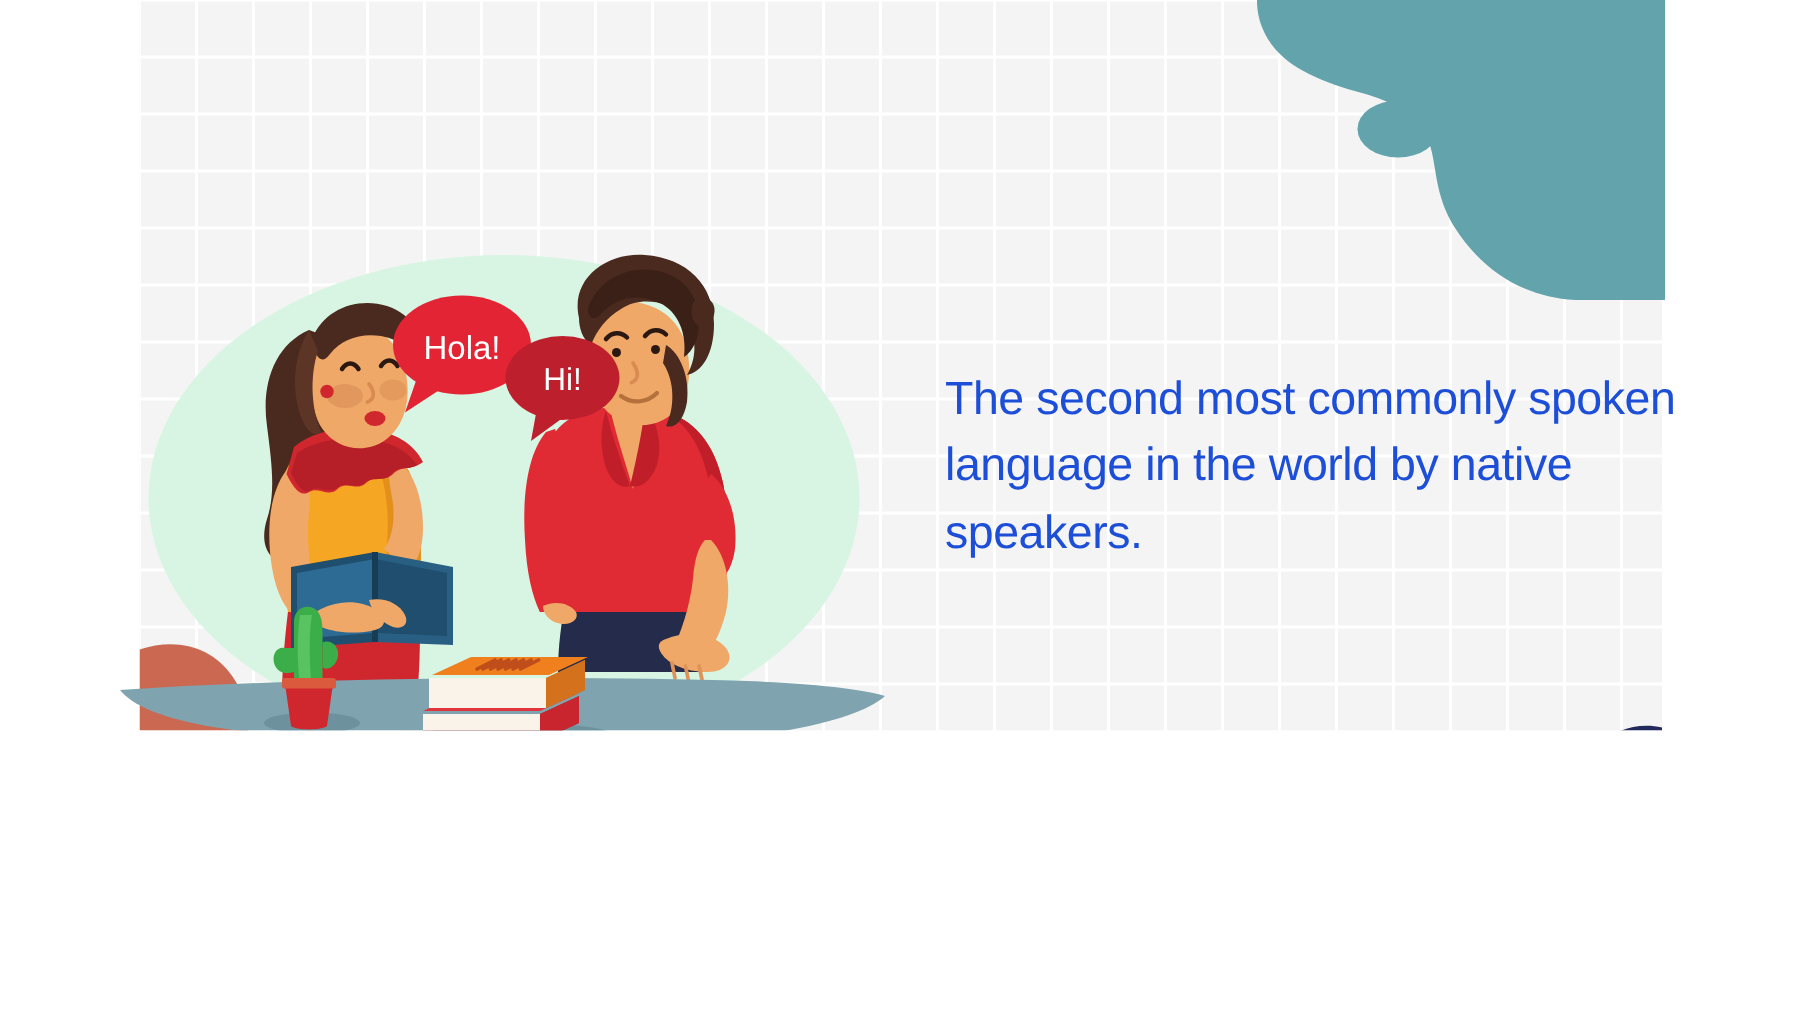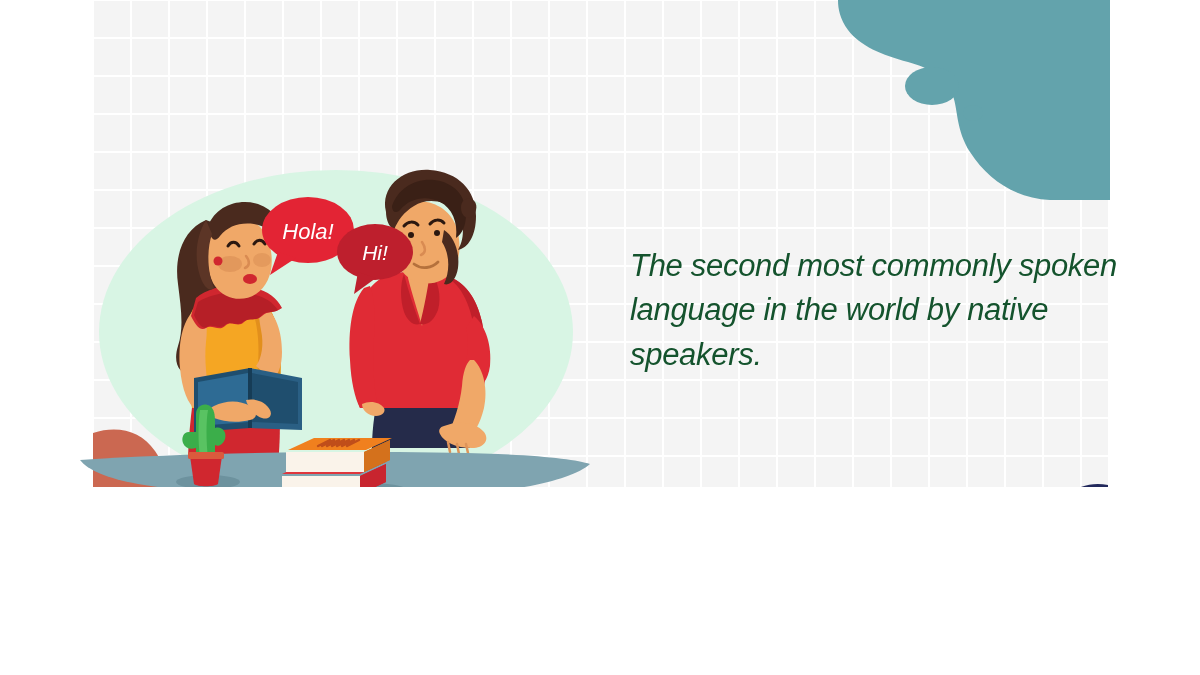--- a/index.html
+++ b/index.html
@@ -7,21 +7,20 @@
     padding: 0;
     background: #ffffff;
   }
   #slide {
     position: relative;
     width: 1200px;
     height: 487px;
     background: #ffffff;
     overflow: hidden;
     font-family: "Liberation Sans", sans-serif;
-    font-style: italic;
   }
 
   
   #grid-panel {
     position: absolute;
     left: 93px;
     top: 0;
     width: 1015px;
     height: 675px;
     background-color: #f4f4f4;
@@ -63,21 +62,21 @@
     font-weight: bold;
     color: #E8694C;
     text-align: center;
     letter-spacing: -0.2px;
     line-height: 1.05;
   }
   #lang-desc {
     margin: 26px 0 0 0;
     font-size: 31px;
     font-weight: normal;
-    color: #14532d;
+    color: #1d4ed8;
     line-height: 1.43;
     letter-spacing: -0.3px;
     text-align: left;
   }
 </style>
 </head>
 <body>
 
 <div id="slide">
 

